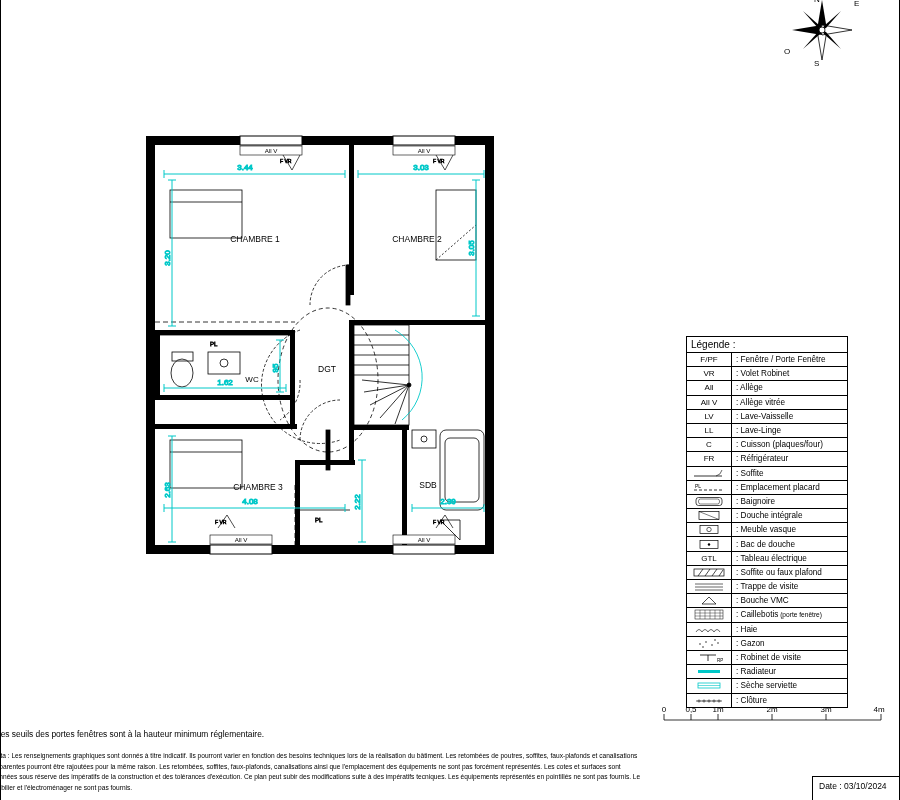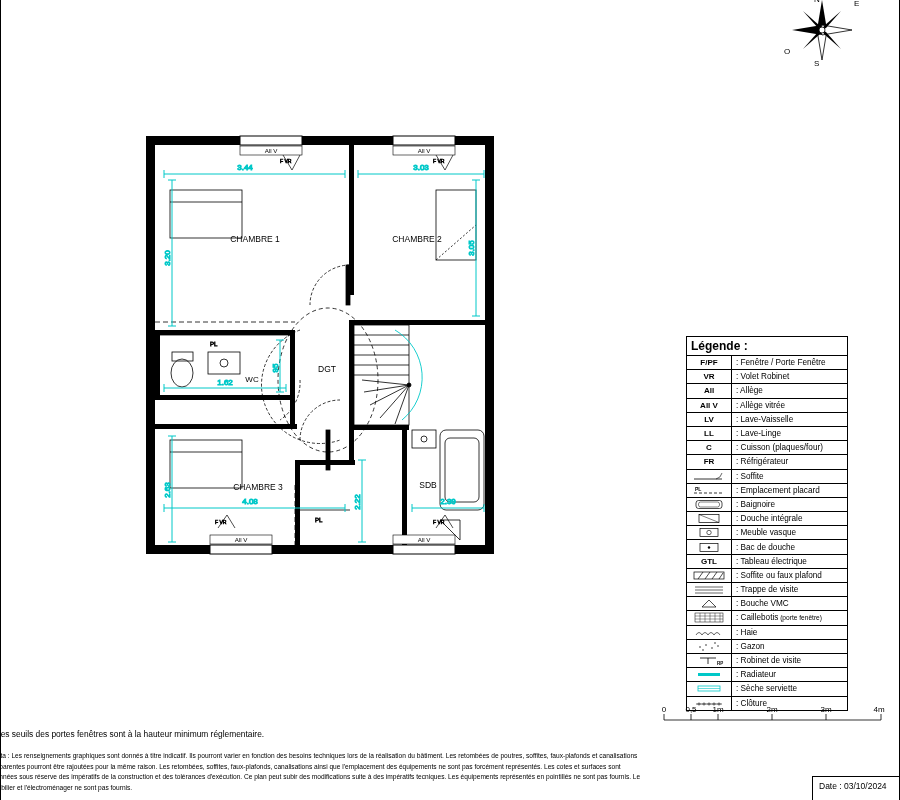--- a/index.html
+++ b/index.html
@@ -26,29 +26,29 @@
   #plan svg{display:block;}
 
   
   #legend{
     left:686px;top:336px;width:160px;
     border:1px solid #000;
     background:#fff;
     font-size:8.2px;
   }
   #legend .lg-title{
-    padding:2px 4px;font-weight:bold;font-size:12px;border-bottom:1px solid #000;
+    padding:2px 4px;font-weight:normal;font-size:10px;border-bottom:1px solid #000;
   }
   #legend .lg-row{
     display:flex;align-items:center;height:13.2px;border-bottom:1px solid #000;
   }
   #legend .lg-row:last-child{border-bottom:none;}
   #legend .lg-key{
     width:44px;border-right:1px solid #000;
-    font-weight:bold;font-size:8px;height:100%;
+    font-weight:normal;font-size:8px;height:100%;
     display:flex;align-items:center;justify-content:center;overflow:hidden;
   }
   #legend .lg-val{padding-left:4px;font-size:8.2px;white-space:nowrap;}
   #legend .lg-val .small{font-size:6.6px;}
   .sym{display:block;}
 
   
   #scalebar{left:660px;top:706px;width:225px;height:34px;}
   #scalebar svg{display:block;}
 

